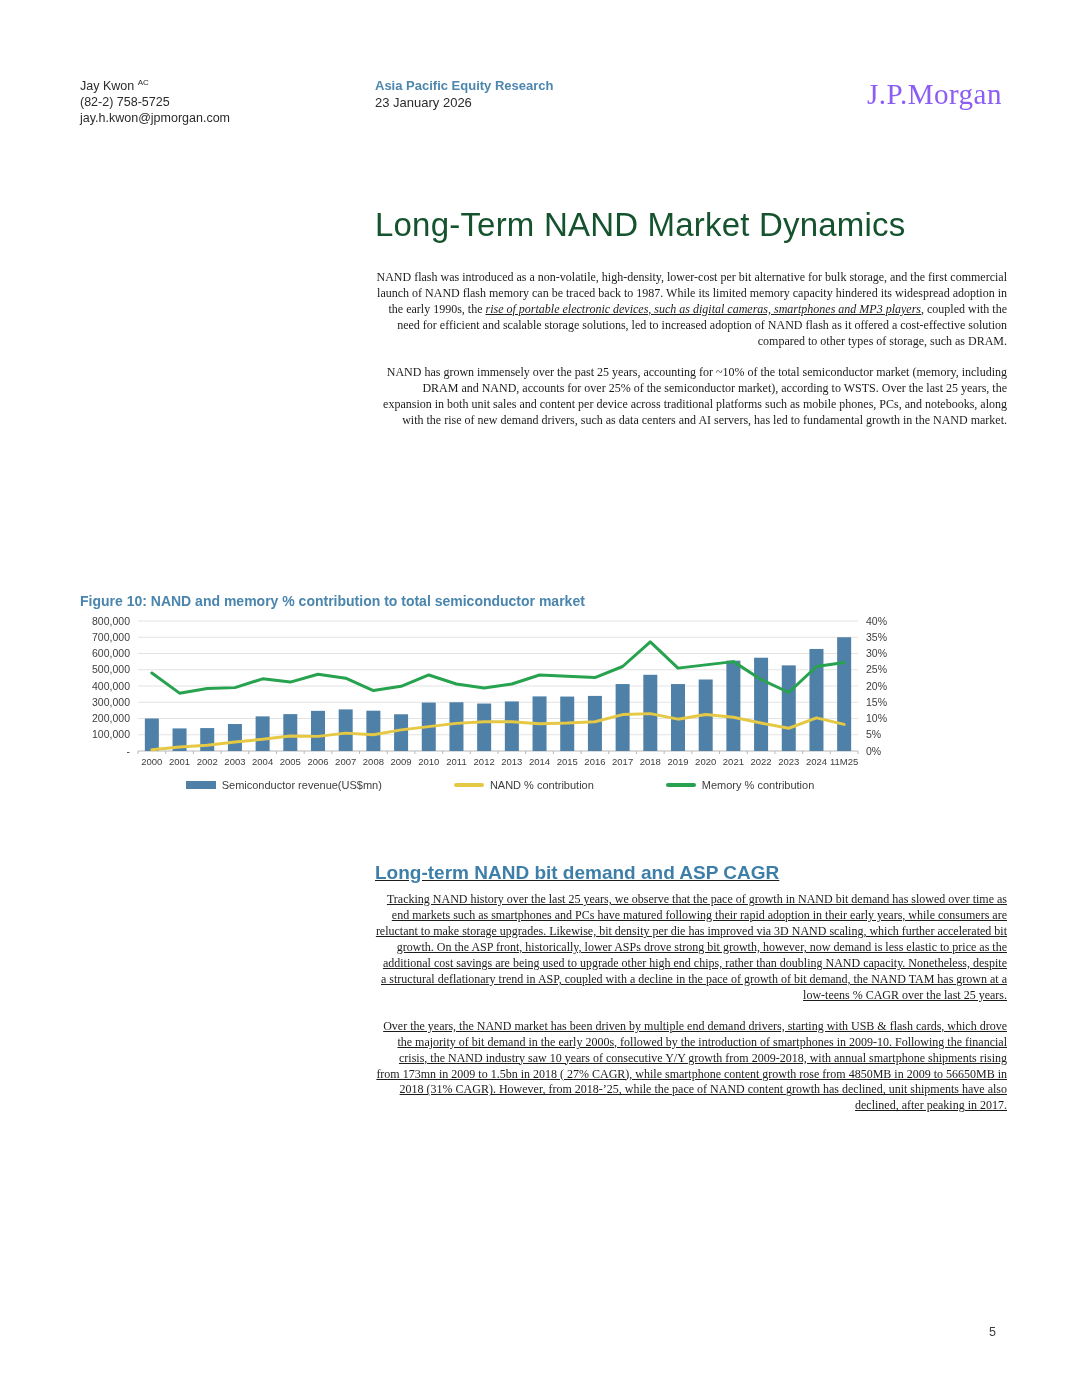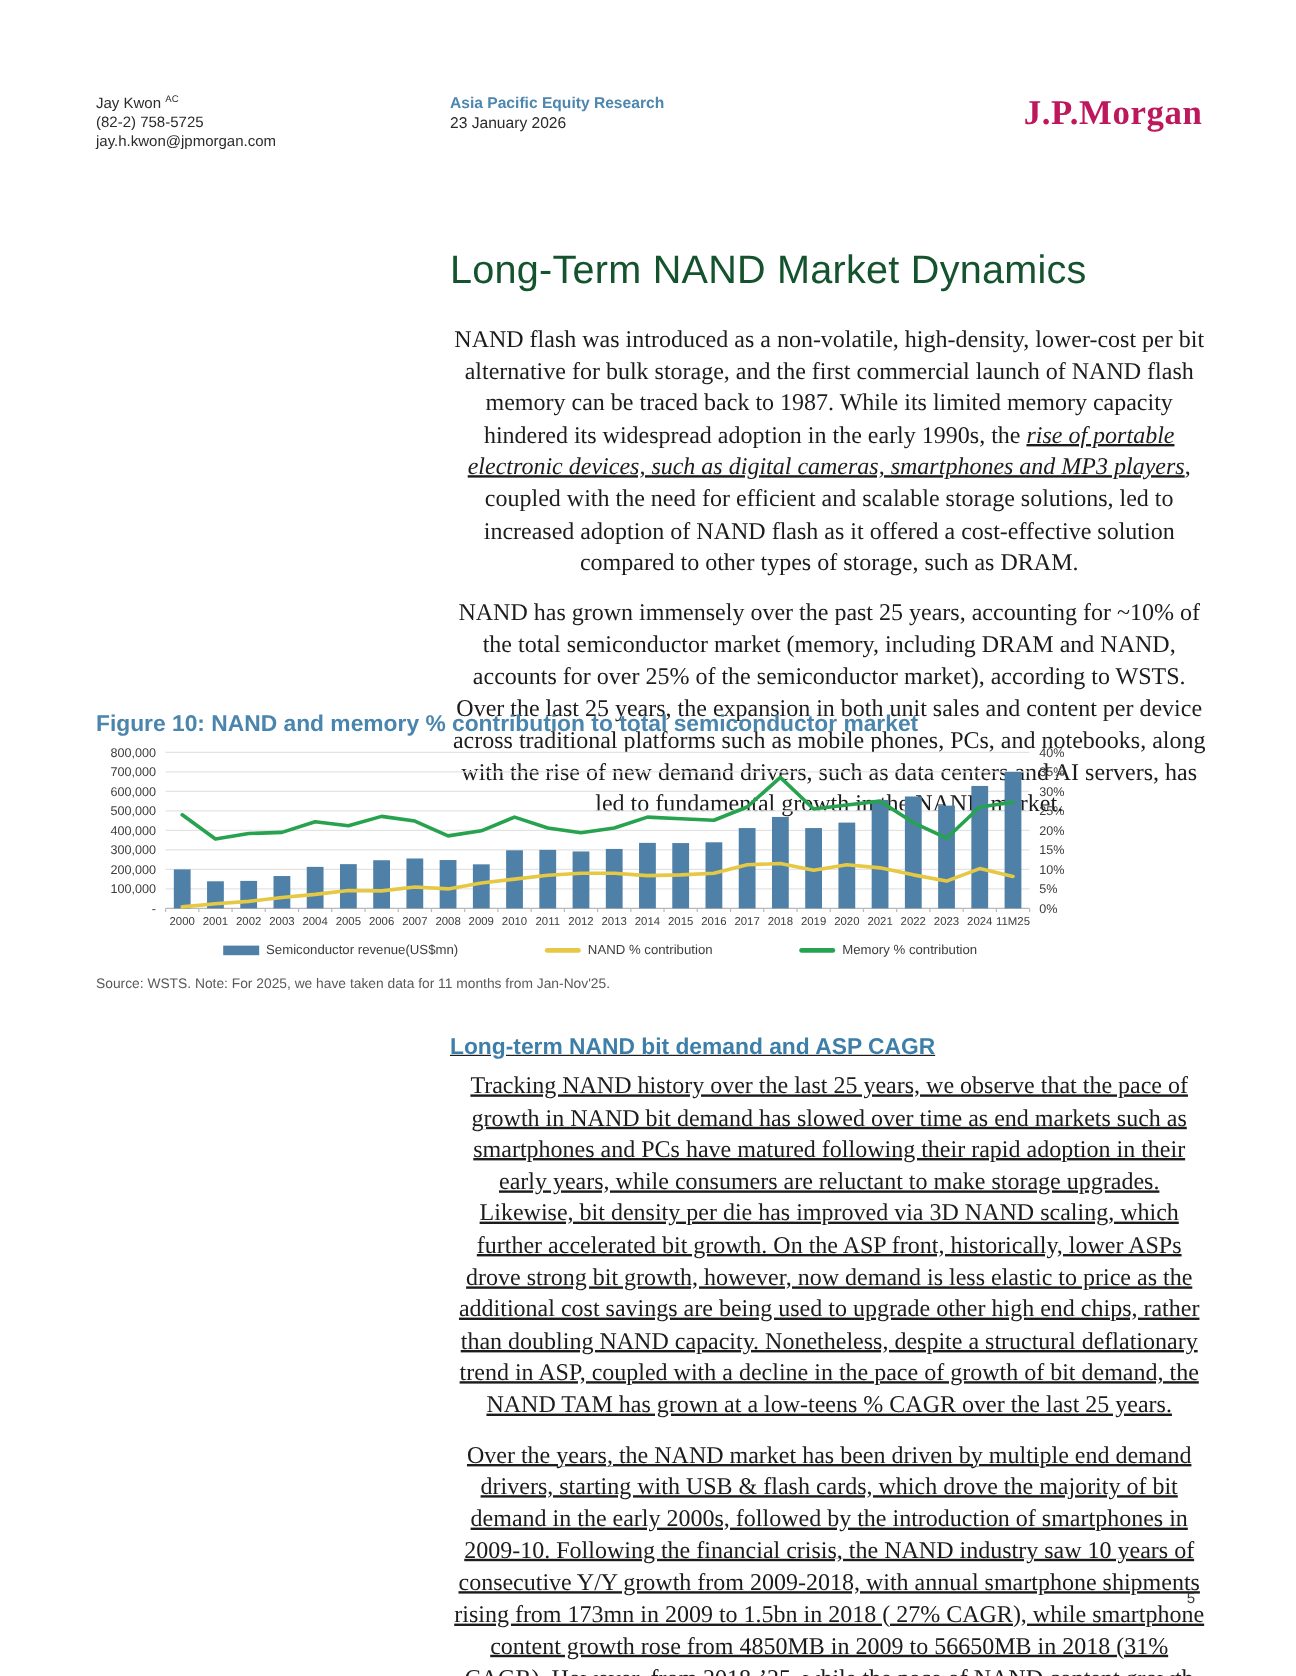--- a/index.html
+++ b/index.html
@@ -17,38 +17,38 @@
     display:flex;align-items:flex-start;
   }
   .hdr-left{width:295px;font-size:12.5px;line-height:1.28;color:#2b2b2b;}
   .hdr-left sup{font-size:8px;}
   .hdr-email{color:#2b2b2b;text-decoration:none;display:block;}
   .hdr-center{flex:1;font-size:13px;line-height:1.3;color:#2b2b2b;}
   .division{color:#4d86ae;font-weight:bold;}
   .hdr-logo{
     margin-left:auto;
     font-family:"Liberation Serif",serif;
-    font-size:29px;font-weight:700;letter-spacing:0.5px;
-    color:#be185d;line-height:1;margin-top:2px;
+    font-size:29px;font-weight:400;letter-spacing:0.5px;
+    color:#8b5cf6;line-height:1;margin-top:2px;
   }
   
   .article{position:absolute;left:375px;width:632px;top:206px;}
   .article h1{
     margin:0 0 26px 0;
     font-size:33px;font-weight:400;color:#14532d;letter-spacing:0.2px;
   }
   .body-text{
     font-family:"Liberation Serif",serif;
-    font-size:20px;line-height:1.33;color:#1c1c1c;
-    margin:0 0 15px 0;text-align:center;
+    font-size:12px;line-height:1.33;color:#1c1c1c;
+    margin:0 0 15px 0;text-align:right;
   }
   .inline-link{color:#1c1c1c;font-style:italic;text-decoration:underline;cursor:pointer;}
   
   .figure{position:absolute;left:80px;top:593px;width:840px;}
-  .fig-caption{font-size:19px;font-weight:bold;color:#4a85ad;margin-bottom:4px;}
+  .fig-caption{font-size:14px;font-weight:bold;color:#4a85ad;margin-bottom:4px;}
   .fig-unit{font-size:12.5px;color:#2b2b2b;margin-bottom:4px;}
   .chart-wrap{width:840px;text-align:right;}
   .legend{
     display:flex;justify-content:center;gap:72px;
     margin-top:2px;font-size:11px;color:#3d3d3d;
   }
   .legend-item{display:flex;align-items:center;gap:6px;}
   .sw-bar{width:30px;height:8px;background:#4f81a8;display:inline-block;}
   .sw-line{width:30px;height:4px;border-radius:2px;display:inline-block;}
   .fig-source{font-size:11.5px;color:#595959;margin-top:16px;}
@@ -204,21 +204,20 @@
       </div>
       <div class="legend-item">
         <span class="sw-line" style="background:#e5c844"></span>
         <span>NAND % contribution</span>
       </div>
       <div class="legend-item">
         <span class="sw-line" style="background:#27a24e"></span>
         <span>Memory % contribution</span>
       </div>
     </div>
-    <div class="fig-source">Source: WSTS. Note: For 2025, we have taken data for 11 months from Jan-Nov'25.</div>
   </section>
 
   <section class="article2">
     <h2>Long-term NAND bit demand and ASP CAGR</h2>
     <p class="body-text">Tracking NAND history over the last 25 years, we observe that the pace of growth in NAND bit demand has slowed over time as end markets such as smartphones and PCs have matured following their rapid adoption in their early years, while consumers are reluctant to make storage upgrades. Likewise, bit density per die has improved via 3D NAND scaling, which further accelerated bit growth. On the ASP front, historically, lower ASPs drove strong bit growth, however, now demand is less elastic to price as the additional cost savings are being used to upgrade other high end chips, rather than doubling NAND capacity. Nonetheless, despite a structural deflationary trend in ASP, coupled with a decline in the pace of growth of bit demand, the NAND TAM has grown at a low-teens % CAGR over the last 25 years.</p>
     <p class="body-text">Over the years, the NAND market has been driven by multiple end demand drivers, starting with USB &amp; flash cards, which drove the majority of bit demand in the early 2000s, followed by the introduction of smartphones in 2009-10. Following the financial crisis, the NAND industry saw 10 years of consecutive Y/Y growth from 2009-2018, with annual smartphone shipments rising from 173mn in 2009 to 1.5bn in 2018 ( 27% CAGR), while smartphone content growth rose from 4850MB in 2009 to 56650MB in 2018 (31% CAGR). However, from 2018-’25, while the pace of NAND content growth has declined, unit shipments have also declined, after peaking in 2017.</p>
   </section>
 
   <div class="pageno">5</div>
 </div>

